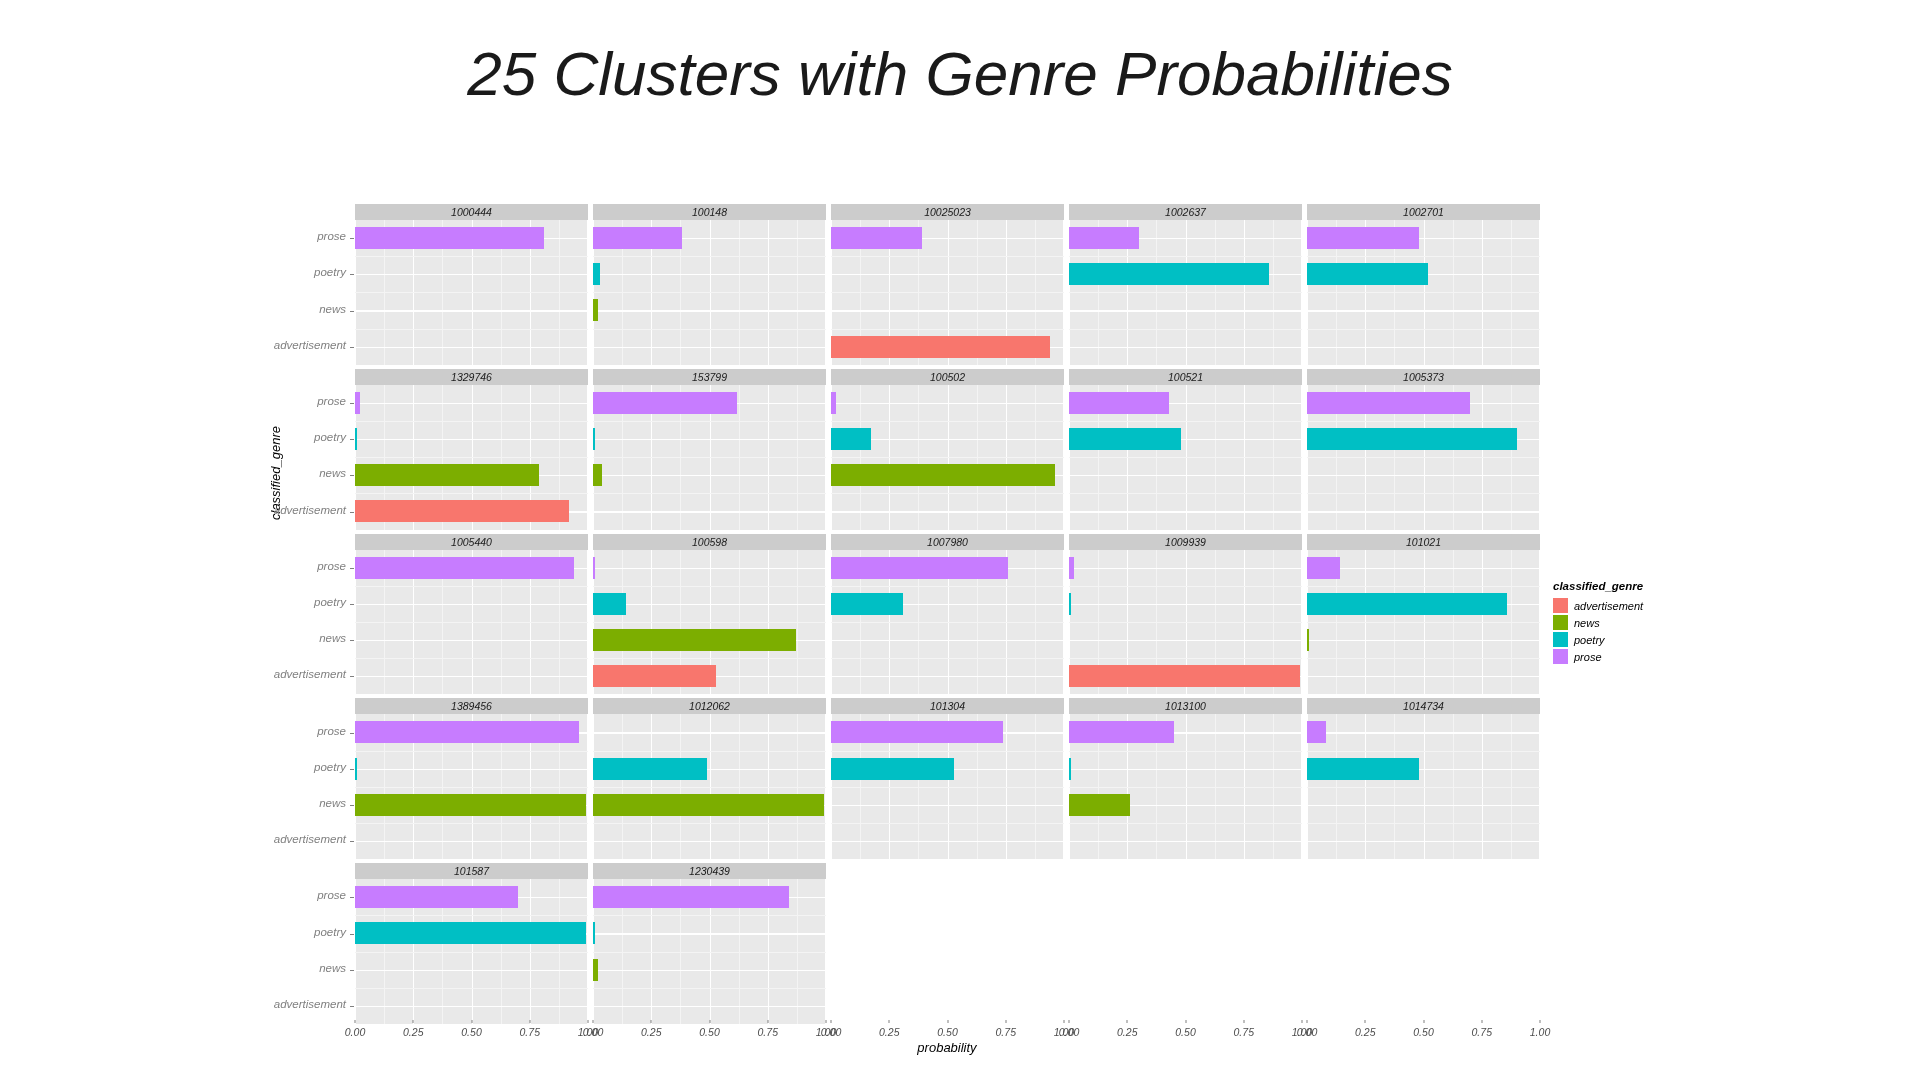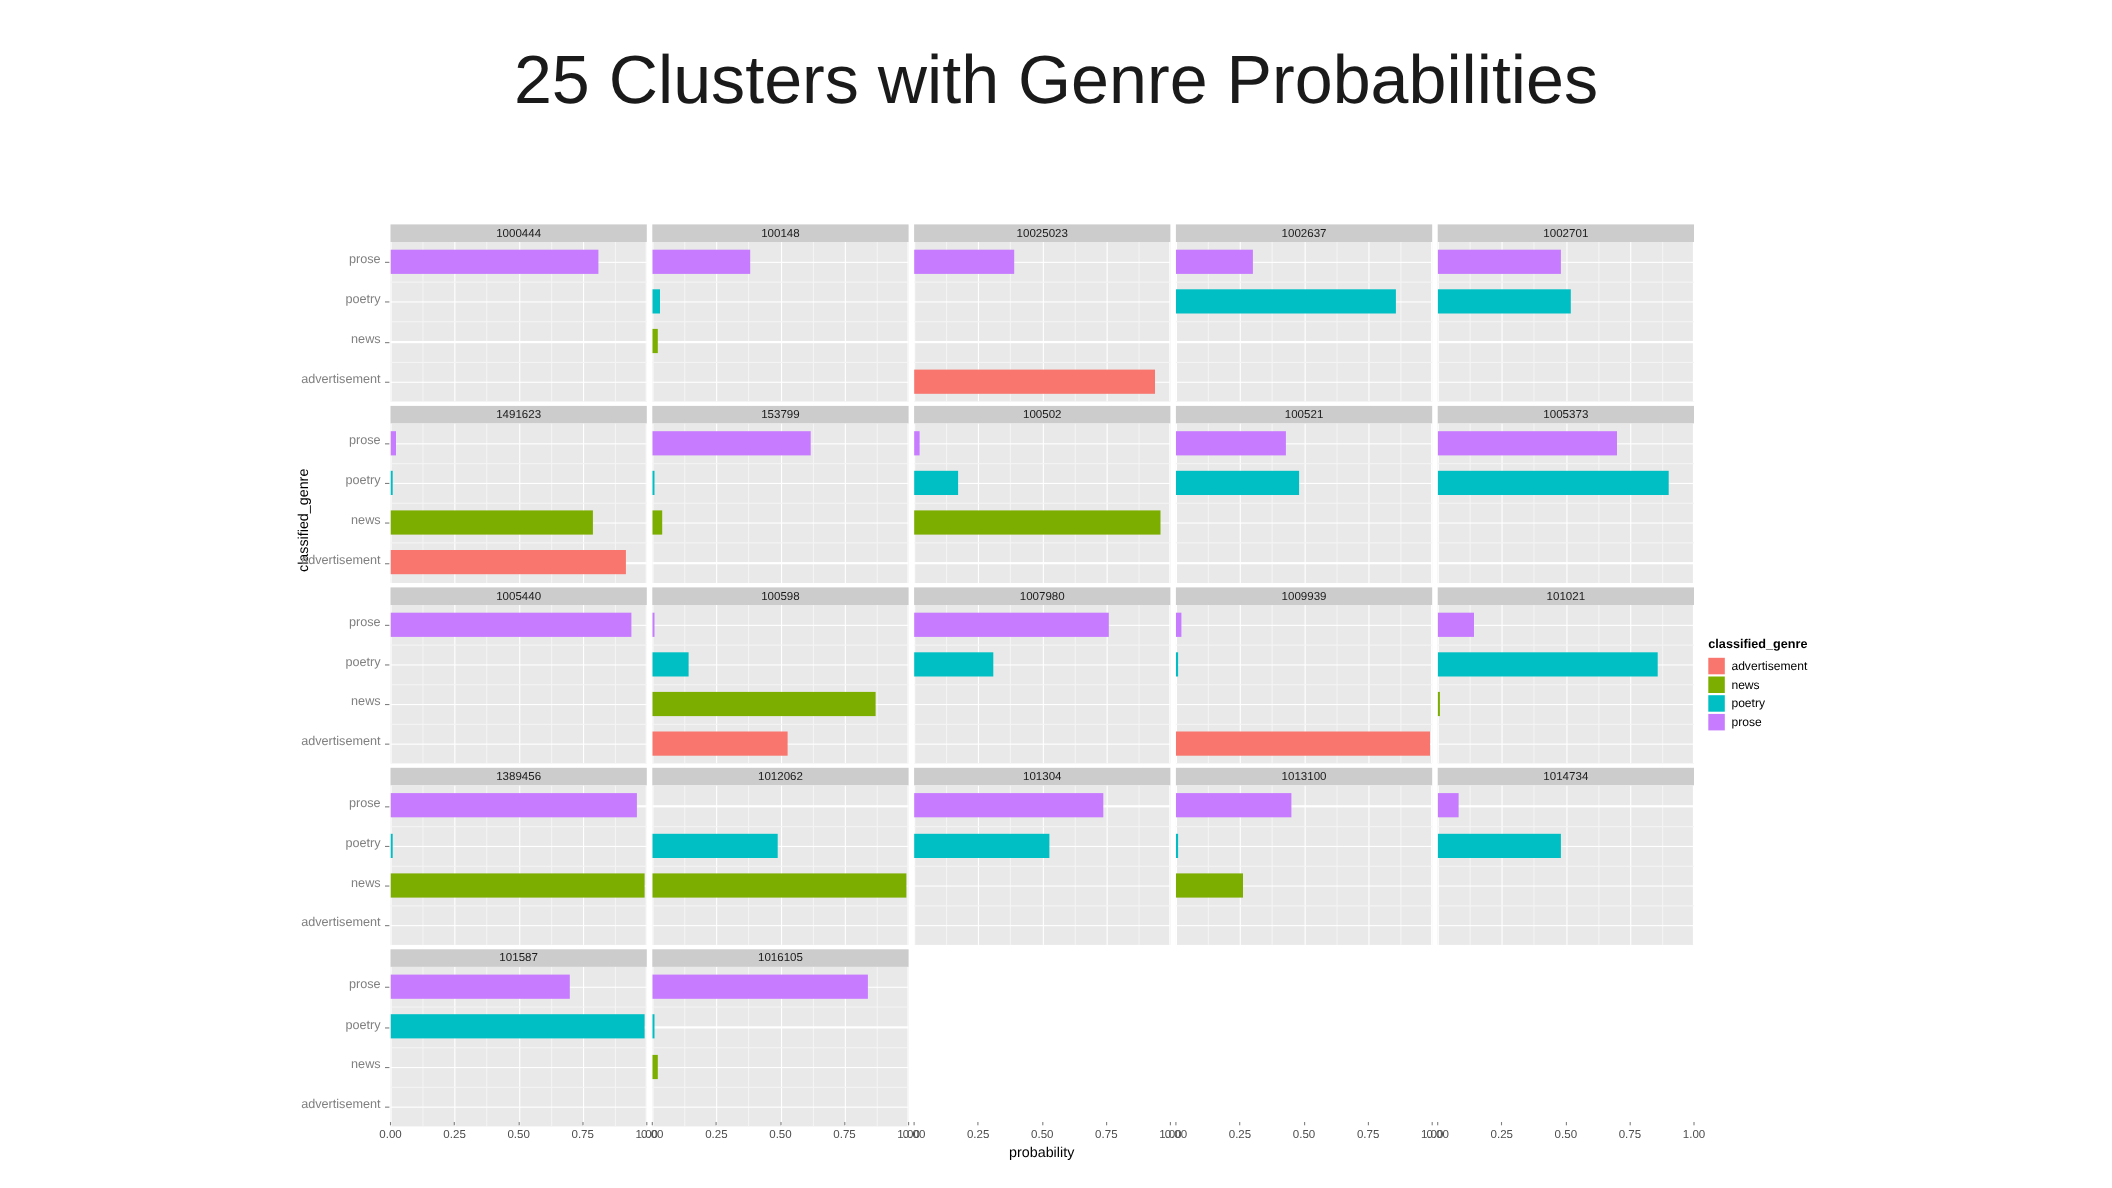--- a/index.html
+++ b/index.html
@@ -7,20 +7,21 @@
     margin: 0; padding: 0;
     width: 1920px; height: 1080px;
     background: #ffffff;
     font-family: "Liberation Sans", sans-serif;
     overflow: hidden;
   }
   #page {
     position: relative;
     width: 1920px; height: 1080px;
     background: #ffffff;
+    font-style: italic;
   }
 
   
   #chart-title {
     position: absolute;
     top: 38px; left: 0; width: 1920px;
     text-align: center;
     font-size: 62px;
     font-weight: 400;
     color: #1a1a1a;
@@ -287,21 +288,21 @@
             <div class="gridline-h-major" style="top: 62.5%;"></div>
             <div class="gridline-h-major" style="top: 87.5%;"></div>
             <div class="gridline-h-minor" style="top: 25%;"></div>
             <div class="gridline-h-minor" style="top: 50%;"></div>
             <div class="gridline-h-minor" style="top: 75%;"></div>
             <div class="bar" title="1002701 / prose = 0.48" style="background: rgb(199, 124, 255); width: max(1.6px, 48%); height: 22px; top: calc(12.5% - 11px);"></div>
             <div class="bar" title="1002701 / poetry = 0.52" style="background: rgb(0, 191, 196); width: max(1.6px, 52%); height: 22px; top: calc(37.5% - 11px);"></div>
           </div>
         </div>
         <div class="facet">
-          <div class="facet-strip">1491623</div>
+          <div class="facet-strip">1329746</div>
           <div class="facet-panel">
             <div class="gridline-minor" style="left: 12.5%;"></div>
             <div class="gridline-minor" style="left: 37.5%;"></div>
             <div class="gridline-minor" style="left: 62.5%;"></div>
             <div class="gridline-minor" style="left: 87.5%;"></div>
             <div class="gridline-major" style="left: calc(0%);"></div>
             <div class="gridline-major" style="left: calc(25%);"></div>
             <div class="gridline-major" style="left: calc(50%);"></div>
             <div class="gridline-major" style="left: calc(75%);"></div>
             <div class="gridline-major" style="left: calc(100% - 1.2px);"></div>
@@ -664,21 +665,21 @@
             <div class="gridline-h-major" style="top: 62.5%;"></div>
             <div class="gridline-h-major" style="top: 87.5%;"></div>
             <div class="gridline-h-minor" style="top: 25%;"></div>
             <div class="gridline-h-minor" style="top: 50%;"></div>
             <div class="gridline-h-minor" style="top: 75%;"></div>
             <div class="bar" title="101587 / prose = 0.7" style="background: rgb(199, 124, 255); width: max(1.6px, 70%); height: 22px; top: calc(12.5% - 11px);"></div>
             <div class="bar" title="101587 / poetry = 0.99" style="background: rgb(0, 191, 196); width: max(1.6px, 99%); height: 22px; top: calc(37.5% - 11px);"></div>
           </div>
         </div>
         <div class="facet">
-          <div class="facet-strip">1016105</div>
+          <div class="facet-strip">1230439</div>
           <div class="facet-panel">
             <div class="gridline-minor" style="left: 12.5%;"></div>
             <div class="gridline-minor" style="left: 37.5%;"></div>
             <div class="gridline-minor" style="left: 62.5%;"></div>
             <div class="gridline-minor" style="left: 87.5%;"></div>
             <div class="gridline-major" style="left: calc(0%);"></div>
             <div class="gridline-major" style="left: calc(25%);"></div>
             <div class="gridline-major" style="left: calc(50%);"></div>
             <div class="gridline-major" style="left: calc(75%);"></div>
             <div class="gridline-major" style="left: calc(100% - 1.2px);"></div>

